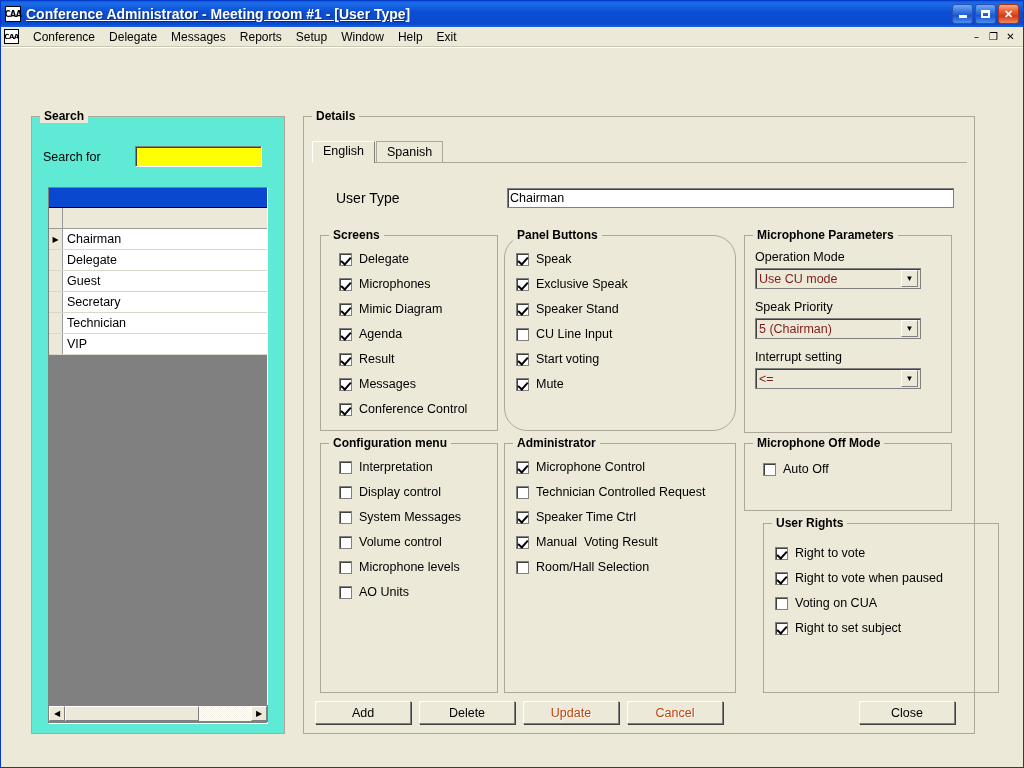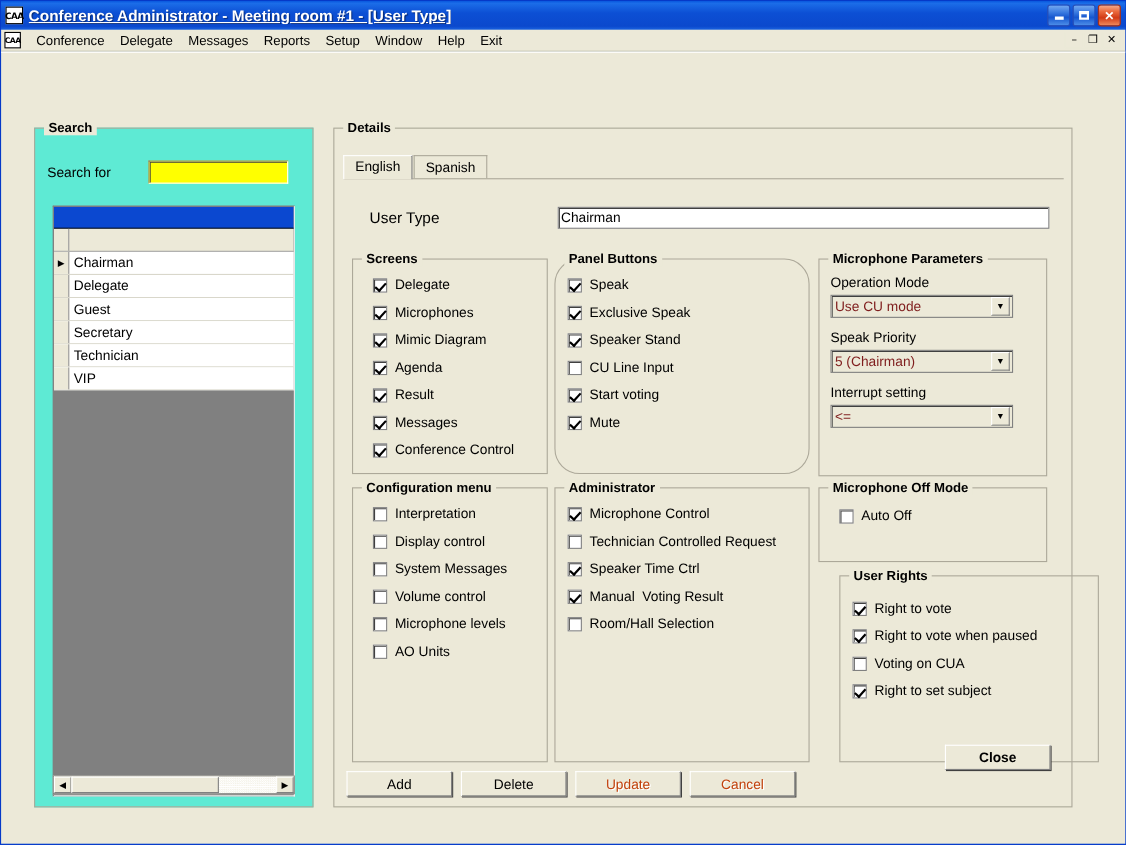--- a/index.html
+++ b/index.html
@@ -539,17 +539,17 @@
             <div class="cbox checked"></div>
             <span class="cb-label">Right to set subject</span>
           </div>
         </div>
       </div>
 
       <div class="btn" style="left:11px; top:584px;">Add</div>
       <div class="btn" style="left:115px; top:584px;">Delete</div>
       <div class="btn disabled" style="left:219px; top:584px;">Update</div>
       <div class="btn disabled" style="left:323px; top:584px;">Cancel</div>
-      <div class="btn" style="left:555px; top:560px;font-weight:bold;">Close</div>
+      <div class="btn" style="left:555px; top:584px;">Close</div>
     </div>
 
   </div>
 </div>
 
 </body></html>

